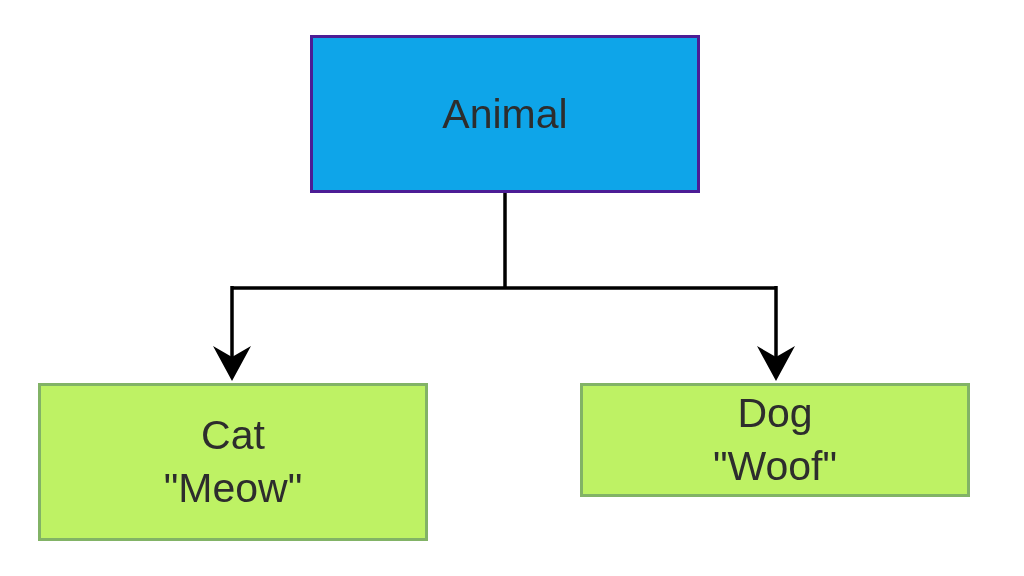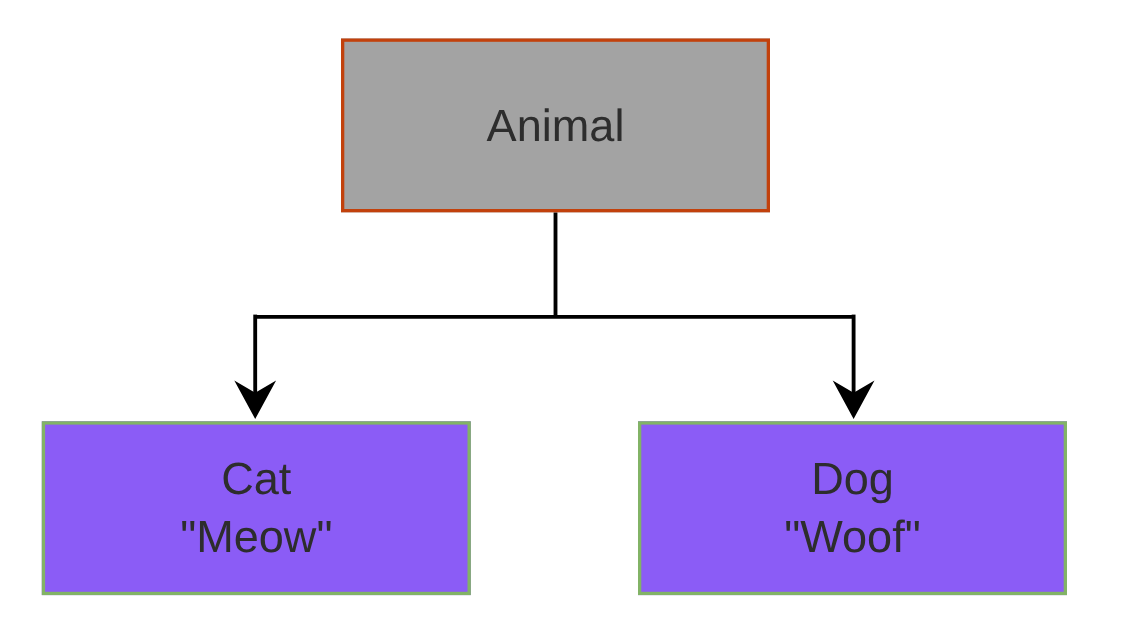--- a/index.html
+++ b/index.html
@@ -29,30 +29,30 @@
     display: flex;
     flex-direction: column;
     align-items: center;
     justify-content: center;
     text-align: center;
     color: #2d2d2d;
     font-size: 41px;
     line-height: 53px;
   }
   .node-blue {
-    background: #a3a3a3;
-    border: 3px solid #c2410c;
+    background: #0ea5e9;
+    border: 3px solid #4c1d95;
   }
   .node-green {
-    background: #8b5cf6;
+    background: #bef264;
     border: 3px solid #82b366;
   }
   #node-animal { left: 310px; top: 35px;  width: 390px; height: 158px; }
   #node-cat    { left: 38px;  top: 383px; width: 390px; height: 158px; }
-  #node-dog    { left: 580px; top: 383px; width: 390px; height: 158px; text-align: right; }
+  #node-dog    { left: 580px; top: 383px; width: 390px; height: 114px; text-align: right; }
 </style>
 </head>
 <body>
 
 <div class="canvas">
 
   <svg class="connectors" viewBox="0 0 1024 576" xmlns="http://www.w3.org/2000/svg">
 
     <path d="M505,193 L505,289" stroke="#000000" stroke-width="3.5" fill="none"></path>
 

